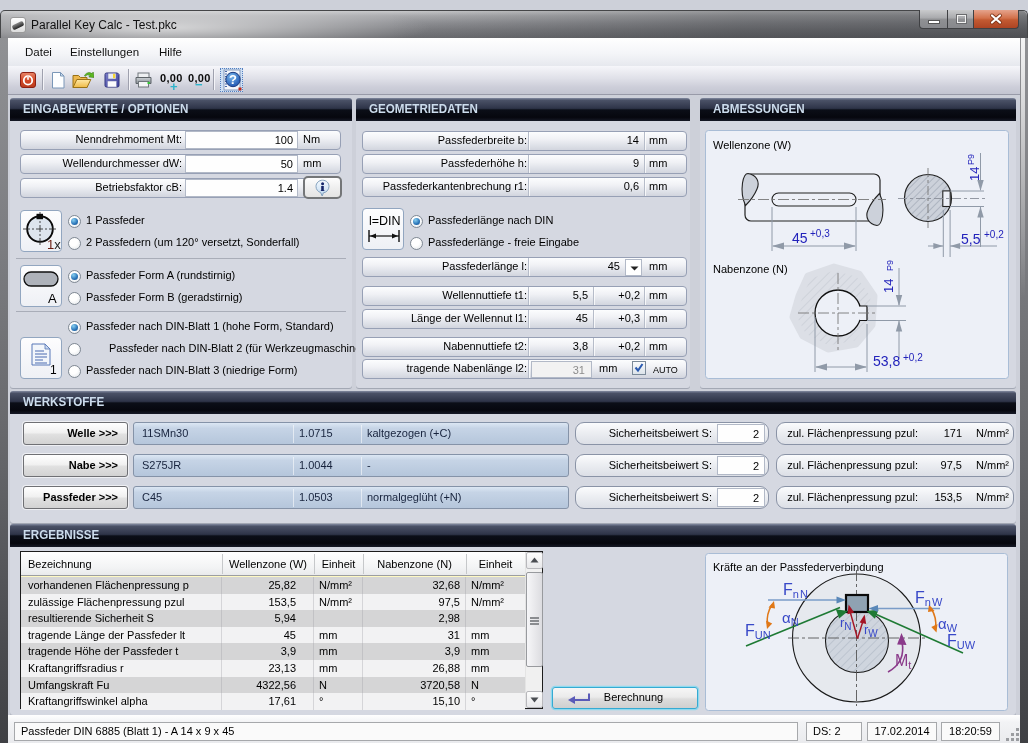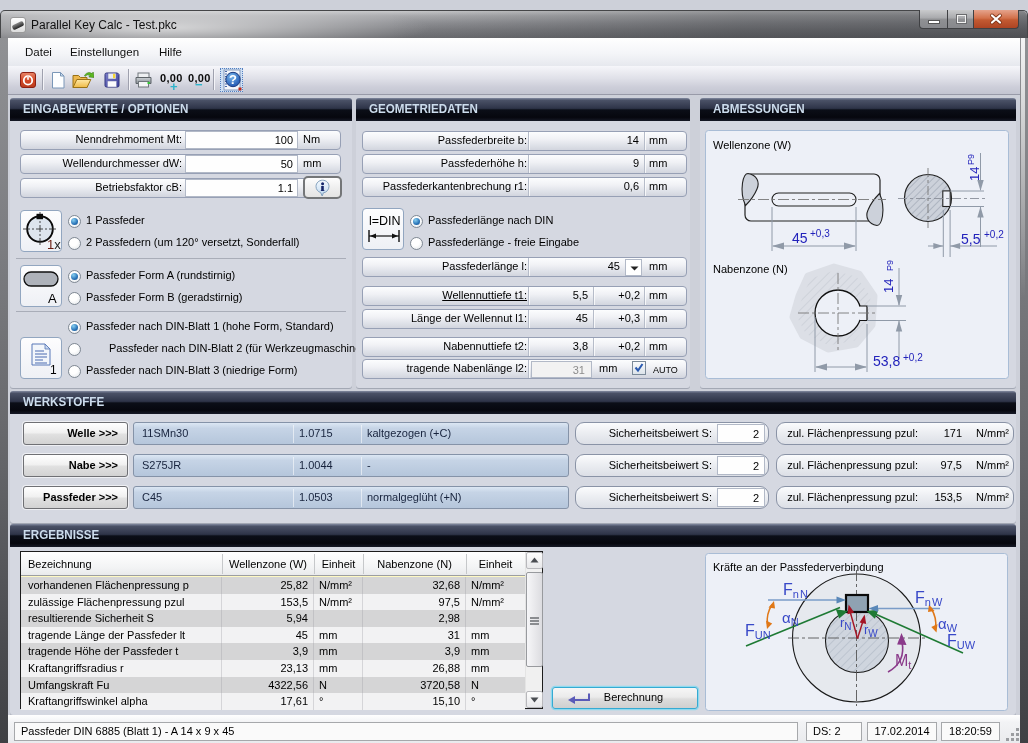--- a/index.html
+++ b/index.html
@@ -74,21 +74,21 @@
 
 #statusbar{position:absolute;left:8px;top:705px;width:1012px;height:29px;
  background:linear-gradient(180deg,#ffffff 0%,#f2f3f5 25%,#e9eaed 100%);}
 .stbox{position:absolute;top:7px;height:19px;background:#fafafa;border:1px solid #a6a8ab;
  font-size:11px;color:#000;line-height:17px;}
 .trow{height:16.6px;display:flex;font-size:11px;line-height:16.4px;white-space:nowrap;}
 .trow.dk{background:#d5d5d6;}
 .trow.lt{background:#f2f2f3;}
 .trow span{display:block;overflow:hidden;}
 .c1{width:201px;padding-left:7px;border-right:1px solid rgba(160,160,165,.35);}
-.c2{width:92px;text-align:right;padding-right:5px;border-right:1px solid rgba(160,160,165,.35);}
+.c2{width:92px;text-align:right;padding-right:17px;border-right:1px solid rgba(160,160,165,.35);}
 .c3{width:49px;padding-left:5px;border-right:1px solid rgba(160,160,165,.35);}
 .c4{width:103px;text-align:right;padding-right:5px;border-right:1px solid rgba(160,160,165,.35);}
 .c5{width:59px;padding-left:5px;}
 </style>
 </head>
 <body>
 <div id="win">
  <div id="titlebar">
       <div class="glow"></div>
       <div class="dark"></div>
@@ -203,21 +203,21 @@
     <div class="row" style="left:10px;top:9px;width:321px;height:20px;"></div>
     <div class="rlbl" style="right:170px;top:12px;">Nenndrehmoment Mt:</div>
     <div class="inp" style="left:175px;top:10px;width:113px;height:18px;line-height:17px;padding-right:4px;">100</div>
     <div class="lbl" style="left:293px;top:12px;">Nm</div>
     <div class="row" style="left:10px;top:33px;width:321px;height:20px;"></div>
     <div class="rlbl" style="right:170px;top:36px;">Wellendurchmesser dW:</div>
     <div class="inp" style="left:175px;top:34px;width:113px;height:18px;line-height:17px;padding-right:4px;">50</div>
     <div class="lbl" style="left:293px;top:36px;">mm</div>
     <div class="row" style="left:10px;top:57px;width:321px;height:20px;"></div>
     <div class="rlbl" style="right:170px;top:60px;">Betriebsfaktor cB:</div>
-    <div class="inp" style="left:175px;top:58px;width:113px;height:18px;line-height:17px;padding-right:4px;">1.1</div>
+    <div class="inp" style="left:175px;top:58px;width:113px;height:18px;line-height:17px;padding-right:4px;">1.4</div>
     <div class="abs" style="left:293px;top:55px;width:39px;height:23px;border:2px solid #747678;border-radius:5px;background:linear-gradient(180deg,#fdfdfd 0%,#efefef 50%,#e4e4e3 100%);"></div>
     <svg class="abs" style="left:304px;top:58px;" width="17" height="18" viewBox="0 0 17 18">
       <path d="M8.5 1.2 C12.4 1.2 15 4 15 7.4 C15 10.8 12.2 13.6 9.4 13.8 L8.2 17 L6.6 13.5 C4 12.8 2 10.4 2 7.4 C2 4 5 1.2 8.5 1.2 Z" fill="url(#gin)" stroke="#7a9ab8" stroke-width=".9"></path>
       <circle cx="8.6" cy="4.7" r="1.5" fill="#16266a"></circle>
       <path d="M7.2 7 h2.6 v4.6 h-2.6 z M6.8 11.2 h3.6 v0.9 h-3.6 z" fill="#16266a"></path>
       <defs>
             <linearGradient id="gin" x1="0" y1="0" x2="0" y2="1">
         <stop offset="0" stop-color="#f4f9fe"></stop>
               <stop offset=".55" stop-color="#d8e8f6"></stop>
               <stop offset="1" stop-color="#b4cfe8"></stop>
@@ -304,21 +304,21 @@
     <div class="abs" style="left:269px;top:138px;width:17px;height:17px;background:#fff;border:1px solid #b2b9c7;"></div>
     <svg class="abs" style="left:274px;top:145px;" width="9" height="5" viewBox="0 0 9 5">
           <path d="M0.5 0.5 h8 l-4 4 z" fill="#222"></path>
         </svg>
     <div class="lbl" style="left:293px;top:139px;">mm</div>
 
     <div class="row" style="left:6px;top:165px;width:325px;height:20px;"></div>
     <div class="vsep" style="left:172px;top:166px;height:18px;"></div>
     <div class="vsep" style="left:237px;top:166px;height:18px;"></div>
     <div class="vsep" style="left:288px;top:166px;height:18px;"></div>
-    <div class="rlbl" style="right:163px;top:168px;text-decoration:underline;">Wellennuttiefe t1:</div>
+    <div class="rlbl" style="right:163px;top:168px;">Wellennuttiefe t1:</div>
     <div class="rlbl" style="right:102px;top:168px;">5,5</div>
     <div class="rlbl" style="right:50px;top:168px;">+0,2</div>
     <div class="lbl" style="left:293px;top:168px;">mm</div>
     <div class="row" style="left:6px;top:188px;width:325px;height:20px;"></div>
     <div class="vsep" style="left:172px;top:189px;height:18px;"></div>
     <div class="vsep" style="left:237px;top:189px;height:18px;"></div>
     <div class="vsep" style="left:288px;top:189px;height:18px;"></div>
     <div class="rlbl" style="right:163px;top:191px;">Länge der Wellennut l1:</div>
     <div class="rlbl" style="right:102px;top:191px;">45</div>
     <div class="rlbl" style="right:50px;top:191px;">+0,3</div>

